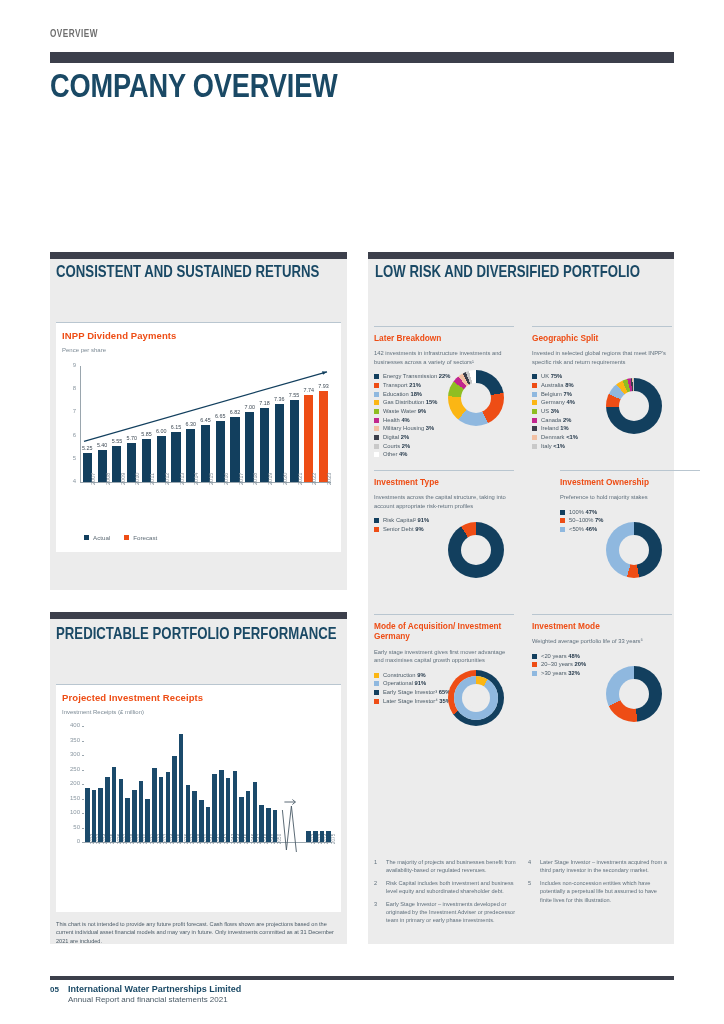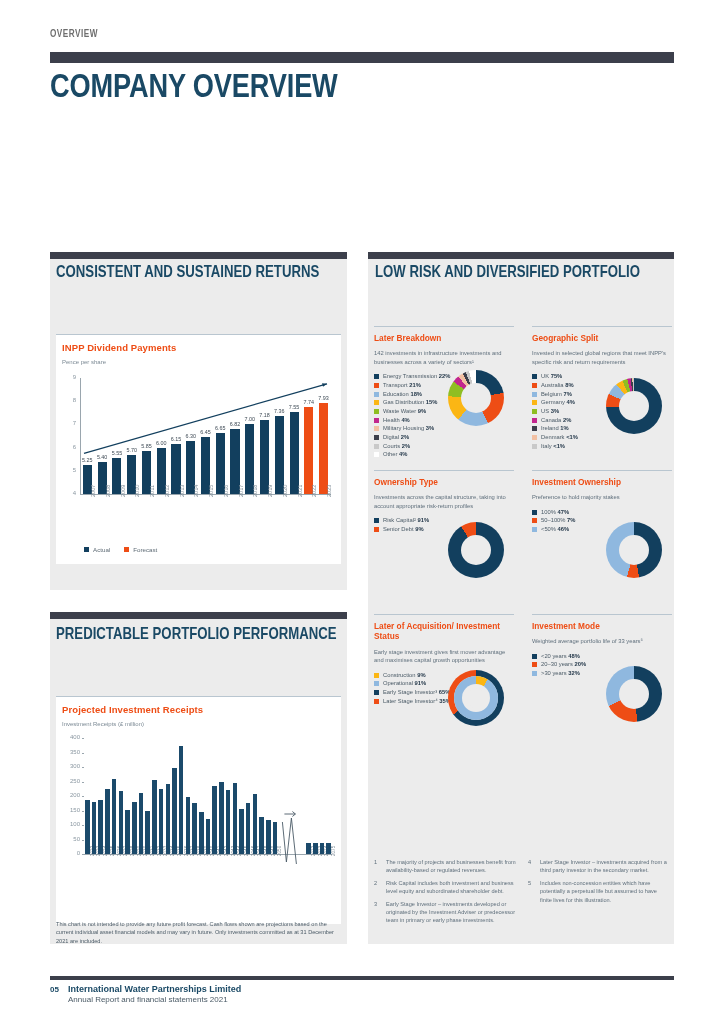--- a/index.html
+++ b/index.html
@@ -42,21 +42,21 @@
 
   
   #panel-returns   { left: 50px; top: 252px; width: 297px; height: 338px; }
   #cap-returns     { left: 50px; top: 252px; width: 297px; }
   #panel-perform   { left: 50px; top: 612px; width: 297px; height: 332px; }
   #cap-perform     { left: 50px; top: 612px; width: 297px; }
   
   #panel-portfolio { left: 368px; top: 252px; width: 306px; height: 692px; }
   #cap-portfolio   { left: 368px; top: 252px; width: 306px; }
 
-  .white-card { position: absolute; background: #ffffff; margin-top: 12px; }
+  .white-card { position: absolute; background: #ffffff; }
 
   
   .card-title {
     font-size: 9.5px; font-weight: 700; color: #ee4d15; letter-spacing: .1px;
   }
   .card-sub { font-size: 6px; color: #7c8a95; margin-top: 3px; }
 
   
   #divcard { left: 56px; top: 322px; width: 285px; height: 230px; }
   #divcard .card-title { position: absolute; left: 6px; top: 8px; }
@@ -425,39 +425,39 @@
           </div>
         </div>
       </div>
       <div class="donut-wrap" style="left: 606px; top: 378px; width: 56px; height: 56px;">
         <div class="donut" style="width: 56px; height: 56px; position: absolute; left: 0px; top: 0px; background: conic-gradient(rgb(18, 63, 94) 0deg, rgb(18, 63, 94) 267.327deg, rgb(238, 77, 21) 267.327deg, rgb(238, 77, 21) 295.842deg, rgb(143, 184, 223) 295.842deg, rgb(143, 184, 223) 320.792deg, rgb(251, 182, 20) 320.792deg, rgb(251, 182, 20) 335.05deg, rgb(143, 190, 34) 335.05deg, rgb(143, 190, 34) 345.743deg, rgb(194, 38, 142) 345.743deg, rgb(194, 38, 142) 352.871deg, rgb(60, 63, 75) 352.871deg, rgb(60, 63, 75) 356.436deg, rgb(242, 192, 163) 356.436deg, rgb(242, 192, 163) 358.218deg, rgb(201, 201, 201) 358.218deg, rgb(201, 201, 201) 360deg);">
           <div style="position: absolute; border-radius: 50%; background: rgb(236, 236, 236); left: 13px; top: 13px; width: 30px; height: 30px;"></div>
         </div>
       </div>
       <div class="pcell" style="left: 374px; top: 470px; width: 140px;">
         <div class="rule"></div>
-        <h4>Ownership Type</h4>
+        <h4>Investment Type</h4>
         <div class="desc">Investments across the capital structure, taking into account appropriate risk-return profiles</div>
         <div class="legend">
           <div class="lg">
             <span class="sw" style="background: rgb(18, 63, 94);"></span>
             <span>Risk Capital² <b>91%</b></span>
           </div>
           <div class="lg">
             <span class="sw" style="background: rgb(238, 77, 21);"></span>
             <span>Senior Debt <b>9%</b></span>
           </div>
         </div>
       </div>
       <div class="donut-wrap" style="left: 448px; top: 522px; width: 56px; height: 56px;">
         <div class="donut" style="width: 56px; height: 56px; position: absolute; left: 0px; top: 0px; background: conic-gradient(rgb(18, 63, 94) 0deg, rgb(18, 63, 94) 327.6deg, rgb(238, 77, 21) 327.6deg, rgb(238, 77, 21) 360deg);">
           <div style="position: absolute; border-radius: 50%; background: rgb(236, 236, 236); left: 13px; top: 13px; width: 30px; height: 30px;"></div>
         </div>
       </div>
-      <div class="pcell" style="left: 532px; top: 470px; width: 140px;">
+      <div class="pcell" style="left: 560px; top: 470px; width: 140px;">
         <div class="rule"></div>
         <h4>Investment Ownership</h4>
         <div class="desc">Preference to hold majority stakes</div>
         <div class="legend">
           <div class="lg">
             <span class="sw" style="background: rgb(18, 63, 94);"></span>
             <span>100% <b>47%</b></span>
           </div>
           <div class="lg">
             <span class="sw" style="background: rgb(238, 77, 21);"></span>
@@ -469,21 +469,21 @@
           </div>
         </div>
       </div>
       <div class="donut-wrap" style="left: 606px; top: 522px; width: 56px; height: 56px;">
         <div class="donut" style="width: 56px; height: 56px; position: absolute; left: 0px; top: 0px; background: conic-gradient(rgb(18, 63, 94) 0deg, rgb(18, 63, 94) 169.2deg, rgb(238, 77, 21) 169.2deg, rgb(238, 77, 21) 194.4deg, rgb(143, 184, 223) 194.4deg, rgb(143, 184, 223) 360deg);">
           <div style="position: absolute; border-radius: 50%; background: rgb(236, 236, 236); left: 13px; top: 13px; width: 30px; height: 30px;"></div>
         </div>
       </div>
       <div class="pcell" style="left: 374px; top: 614px; width: 140px;">
         <div class="rule"></div>
-        <h4>Later of Acquisition/ Investment Status</h4>
+        <h4>Mode of Acquisition/ Investment Germany</h4>
         <div class="desc">Early stage investment gives first mover advantage and maximises capital growth opportunities</div>
         <div class="legend">
           <div class="lg">
             <span class="sw" style="background: rgb(251, 182, 20);"></span>
             <span>Construction <b>9%</b></span>
           </div>
           <div class="lg">
             <span class="sw" style="background: rgb(143, 184, 223);"></span>
             <span>Operational <b>91%</b></span>
           </div>

